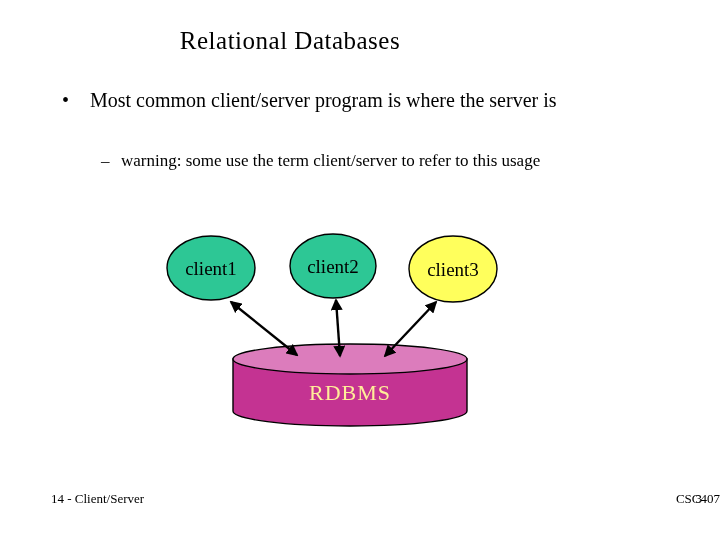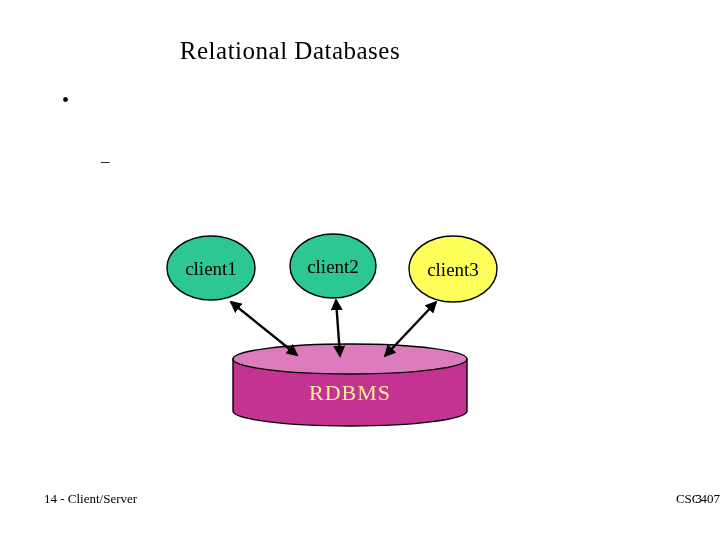--- a/index.html
+++ b/index.html
@@ -11,21 +11,21 @@
     position: relative;
     width: 720px;
     height: 540px;
     background: #ffffff;
     overflow: hidden;
     font-family: "Liberation Serif", serif;
     color: #000000;
   }
   .slide-title {
     position: absolute;
-    top: 37px;
+    top: 27px;
     left: 0;
     width: 580px;
     margin: 0;
     text-align: center;
     font-size: 25px;
     font-weight: normal;
     letter-spacing: 0.5px;
   }
   .bullet-block {
     position: absolute;
@@ -80,40 +80,42 @@
     letter-spacing: 1px;
   }
   .footer {
     position: absolute;
     top: 491px;
     left: 0;
     width: 720px;
     font-size: 13px;
     line-height: 16px;
   }
-  .footer-left  { position: absolute; left: 44px;  top: 0; text-align: center; }
+  .footer-left  { position: absolute; left: 51px;  top: 0; text-align: center; }
   .footer-center{ position: absolute; left: 0; width: 720px; top: 0; text-align: right; }
   .footer-right { position: absolute; right: 18px; top: 0; }
 </style>
 </head>
 <body>
 
 <div class="slide">
 
   <h1 class="slide-title">Relational Databases</h1>
 
   <div class="bullet-block">
     <span class="bullet-marker">•</span>
     <div class="bullet-lines">
+      <div>Most common client/server program is where the server is</div>
     </div>
   </div>
 
   <div class="sub-bullet-block">
     <span class="sub-bullet-marker">–</span>
     <div class="sub-bullet-lines">
+      <div>warning: some use the term client/server to refer to this usage</div>
     </div>
   </div>
 
   <svg class="diagram-svg" width="720" height="540" viewBox="0 0 720 540">
     <defs>
       <marker id="ah" viewBox="0 0 10 10" refX="8.5" refY="5" markerWidth="5" markerHeight="5" orient="auto-start-reverse">
         <path d="M0,0 L10,5 L0,10 z" fill="#000000"></path>
       </marker>
     </defs>
 

